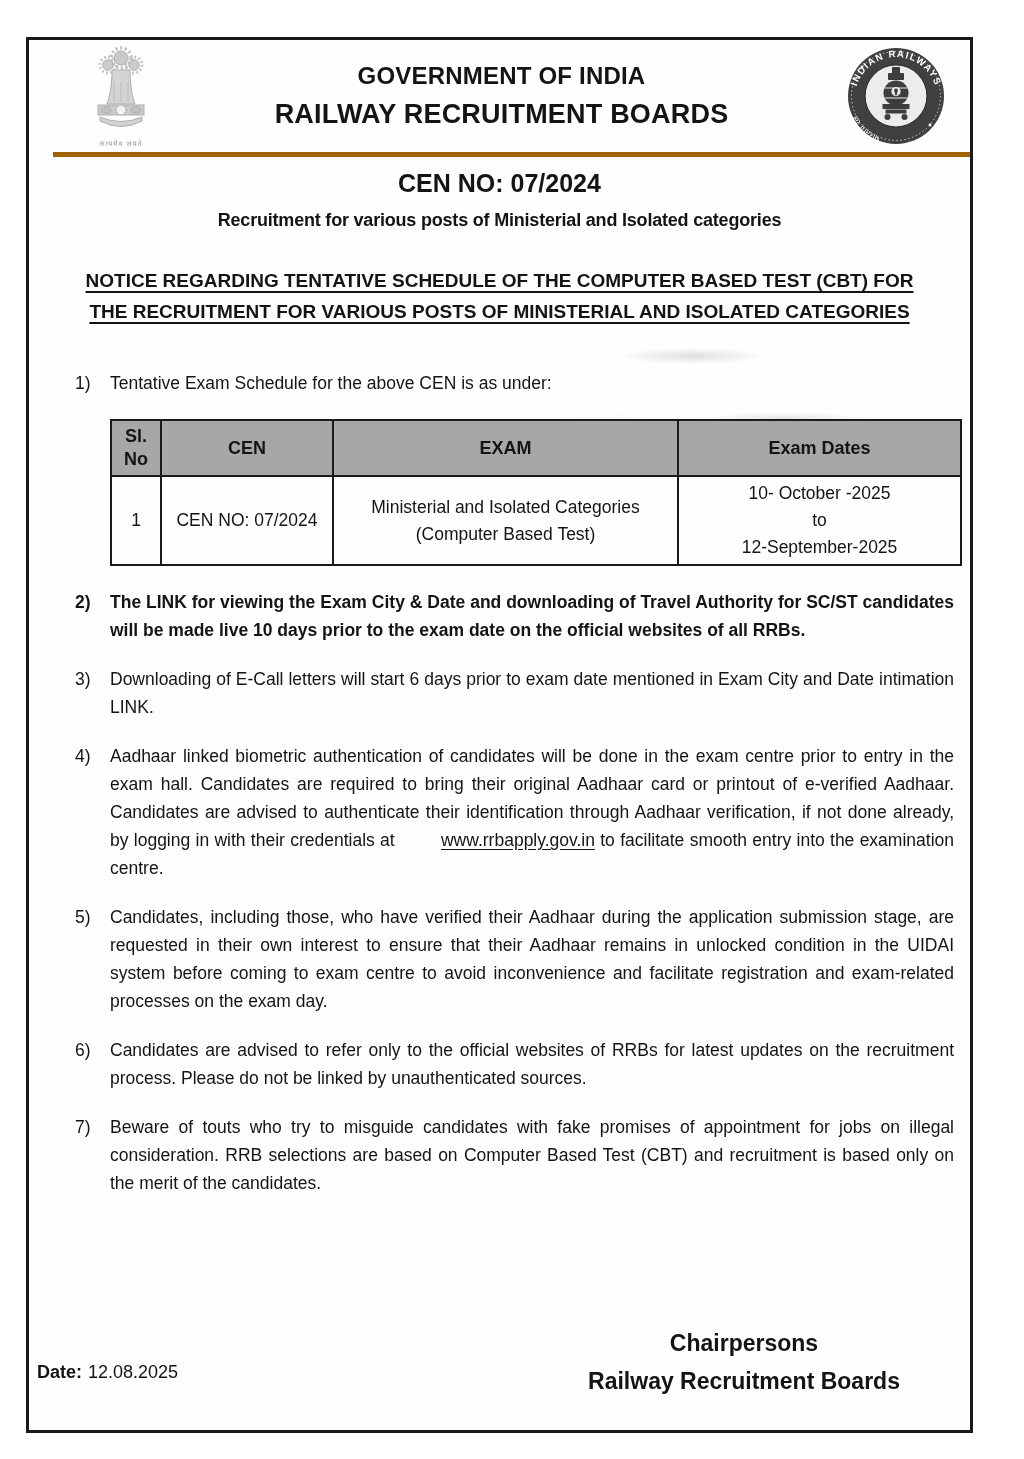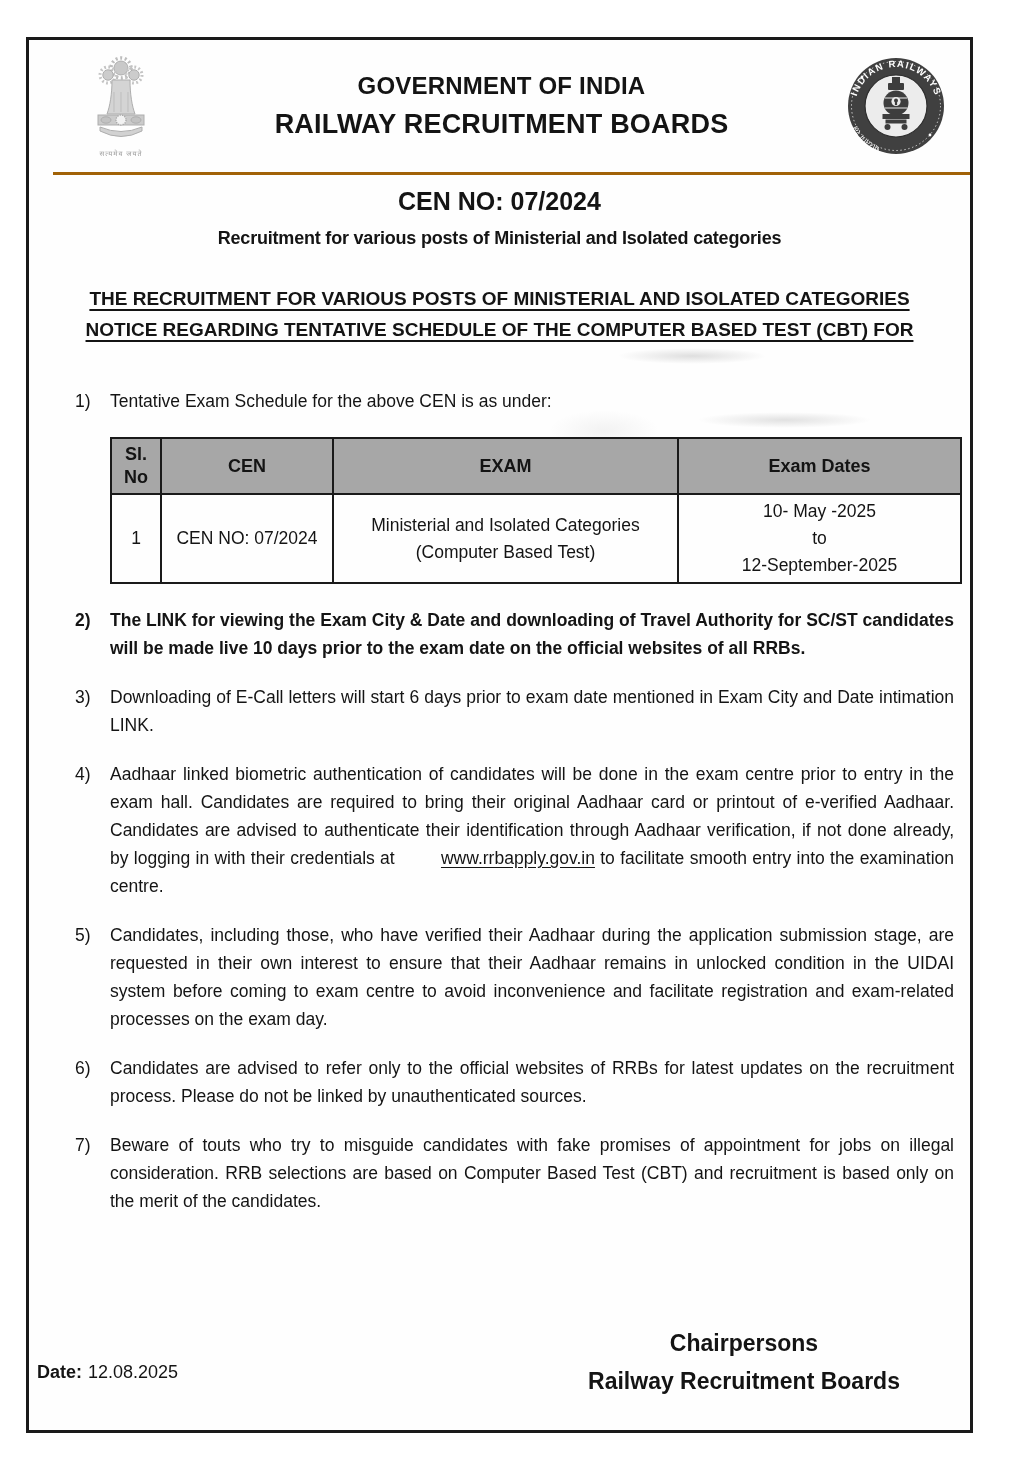--- a/index.html
+++ b/index.html
@@ -11,22 +11,22 @@
   }
   .page {
     position:absolute; left:26px; top:37px;
     width:947px; height:1396px;
     border:3px solid #1a1a1a; box-sizing:border-box;
     background:#fefefe;
   }
   
   .header-band {
     display:flex; align-items:center;
-    height:135px; box-sizing:border-box;
-    border-bottom:3px solid #a16207;
+    height:117px; box-sizing:border-box;
+    border-bottom:5px solid #a16207;
     padding:6px 24px 6px 32px;
     margin-left:24px;
   }
   .emblem { width:72px; text-align:center; flex-shrink:0; }
   .emblem-caption { font-size:7px; color:#9a9a9a; margin-top:-3px; letter-spacing:1px; }
   .head-titles { flex:1; text-align:center; padding:0 4px; }
   .head-line1, .head-line2 { font-size:24px; font-weight:bold; line-height:36px; letter-spacing:0.2px; }
   .head-line3 { font-size:27px; font-weight:bold; line-height:40px; letter-spacing:0.2px; }
   .ir-logo { width:100px; height:100px; flex-shrink:0; }
   
@@ -146,22 +146,22 @@
       </svg>
     </div>
   </div>
 
   <div class="title-block">
     <div class="cen-title">CEN NO: 07/2024</div>
     <div class="subtitle">Recruitment for various posts of Ministerial and Isolated categories</div>
   </div>
 
   <div class="notice-heading">
+    <span class="nh-line">NOTICE REGARDING TENTATIVE SCHEDULE OF THE COMPUTER BASED TEST (CBT) FOR</span>
     <span class="nh-line">THE RECRUITMENT FOR VARIOUS POSTS OF MINISTERIAL AND ISOLATED CATEGORIES</span>
-    <span class="nh-line">NOTICE REGARDING TENTATIVE SCHEDULE OF THE COMPUTER BASED TEST (CBT) FOR</span>
   </div>
 
   <div class="body-content">
     <div class="item intro">
       <span class="num">1)</span>
       <span class="txt">Tentative Exam Schedule for the above CEN is as under:</span>
     </div>
 
     <table class="exam-table">
       <colgroup>
@@ -180,21 +180,21 @@
         </thead>
       <tbody id="table-body">
           <tr>
             <td>1</td>
             <td>CEN NO: 07/2024</td>
             <td>
               <div>Ministerial and Isolated Categories</div>
               <div>(Computer Based Test)</div>
             </td>
             <td>
-              <div>10- May -2025</div>
+              <div>10- October -2025</div>
               <div>to</div>
               <div>12-September-2025</div>
             </td>
           </tr>
         </tbody>
     </table>
 
     <div id="items-container">
         <div class="item bold">
           <span class="num">2)</span>

